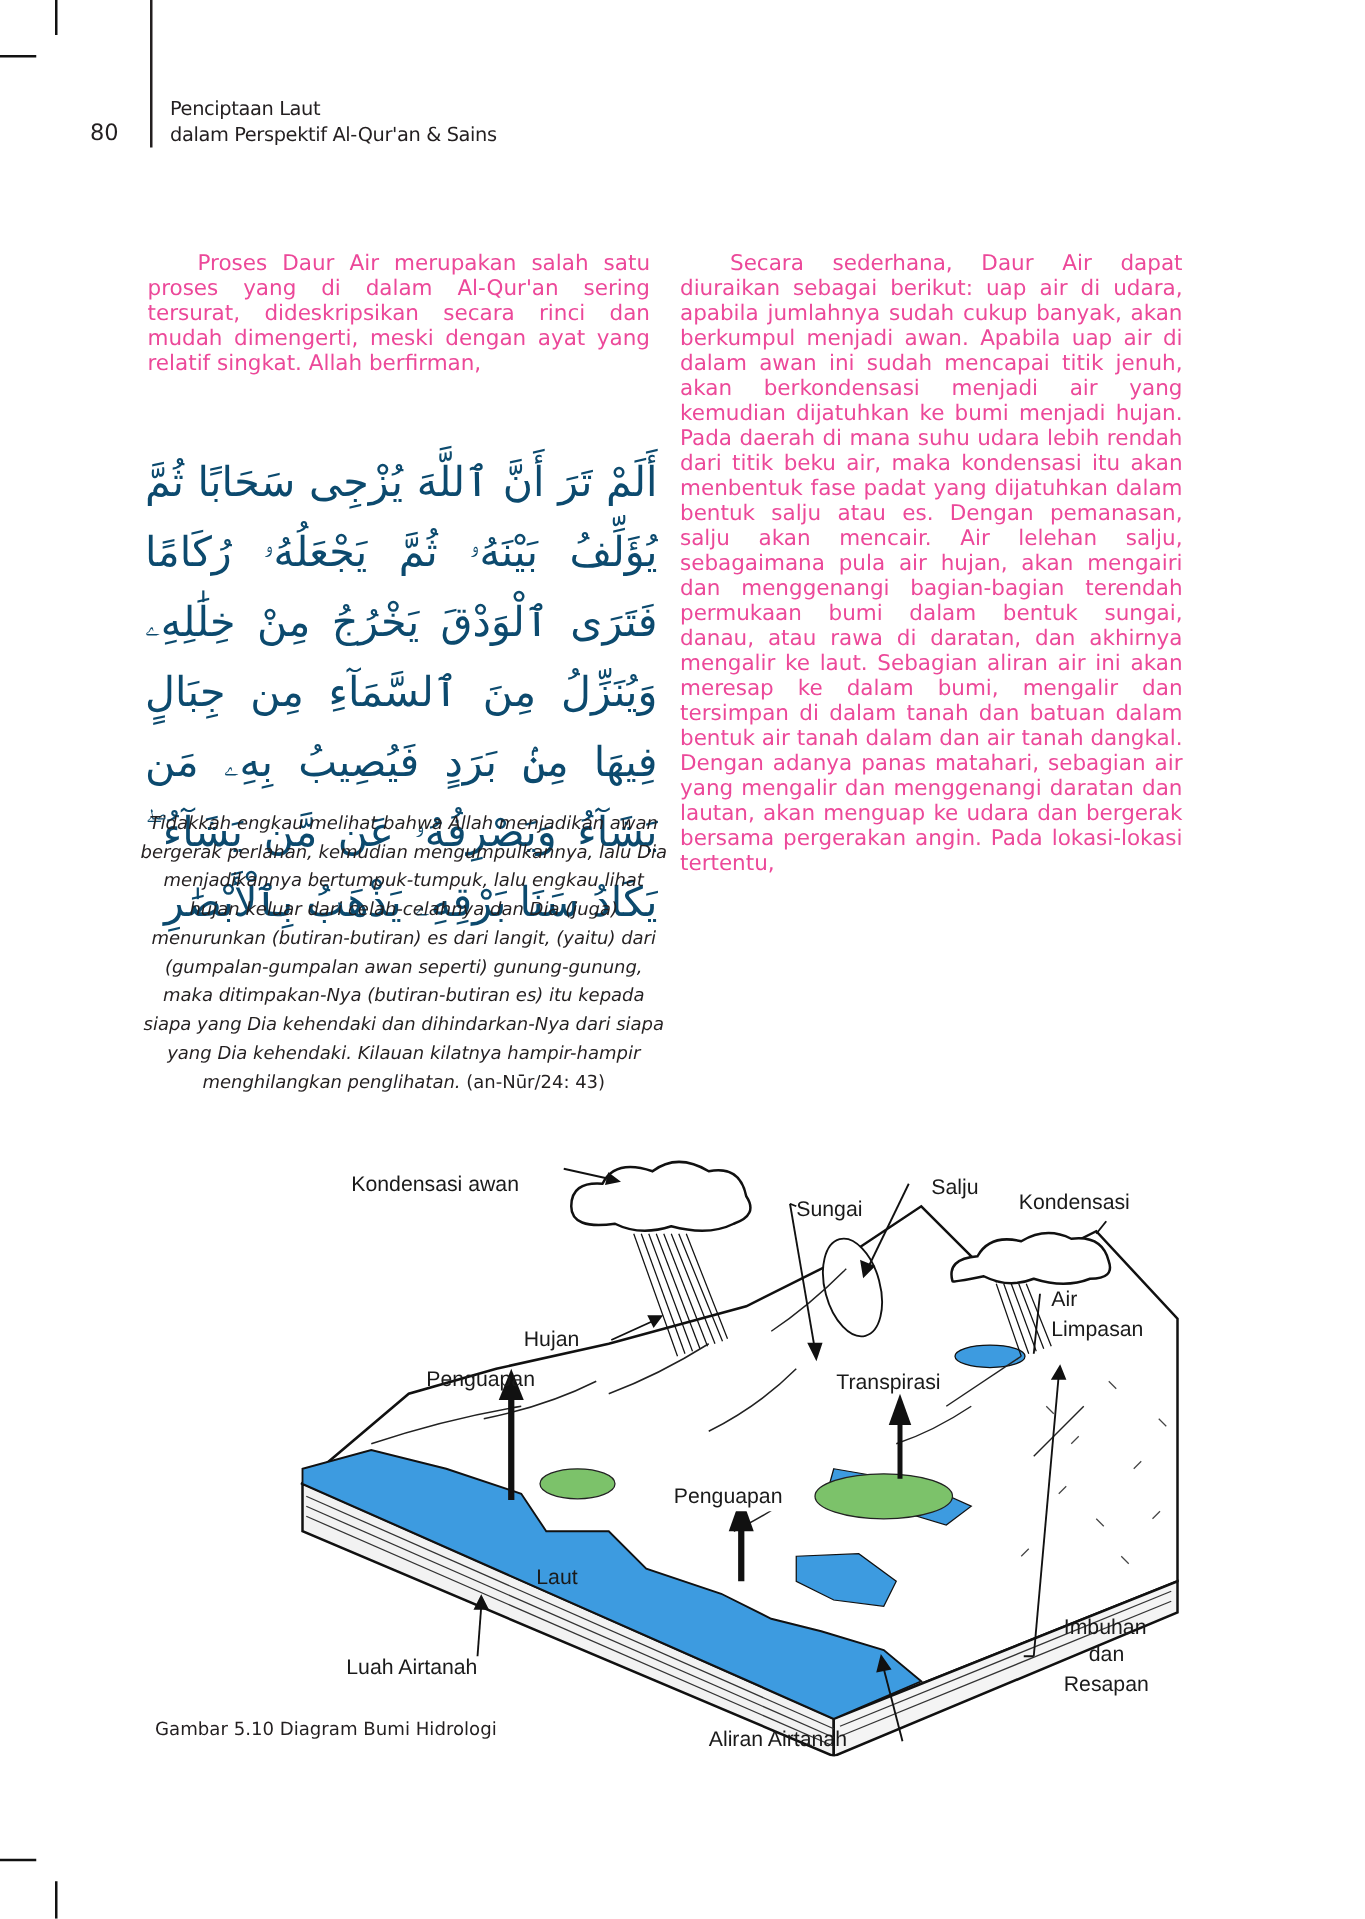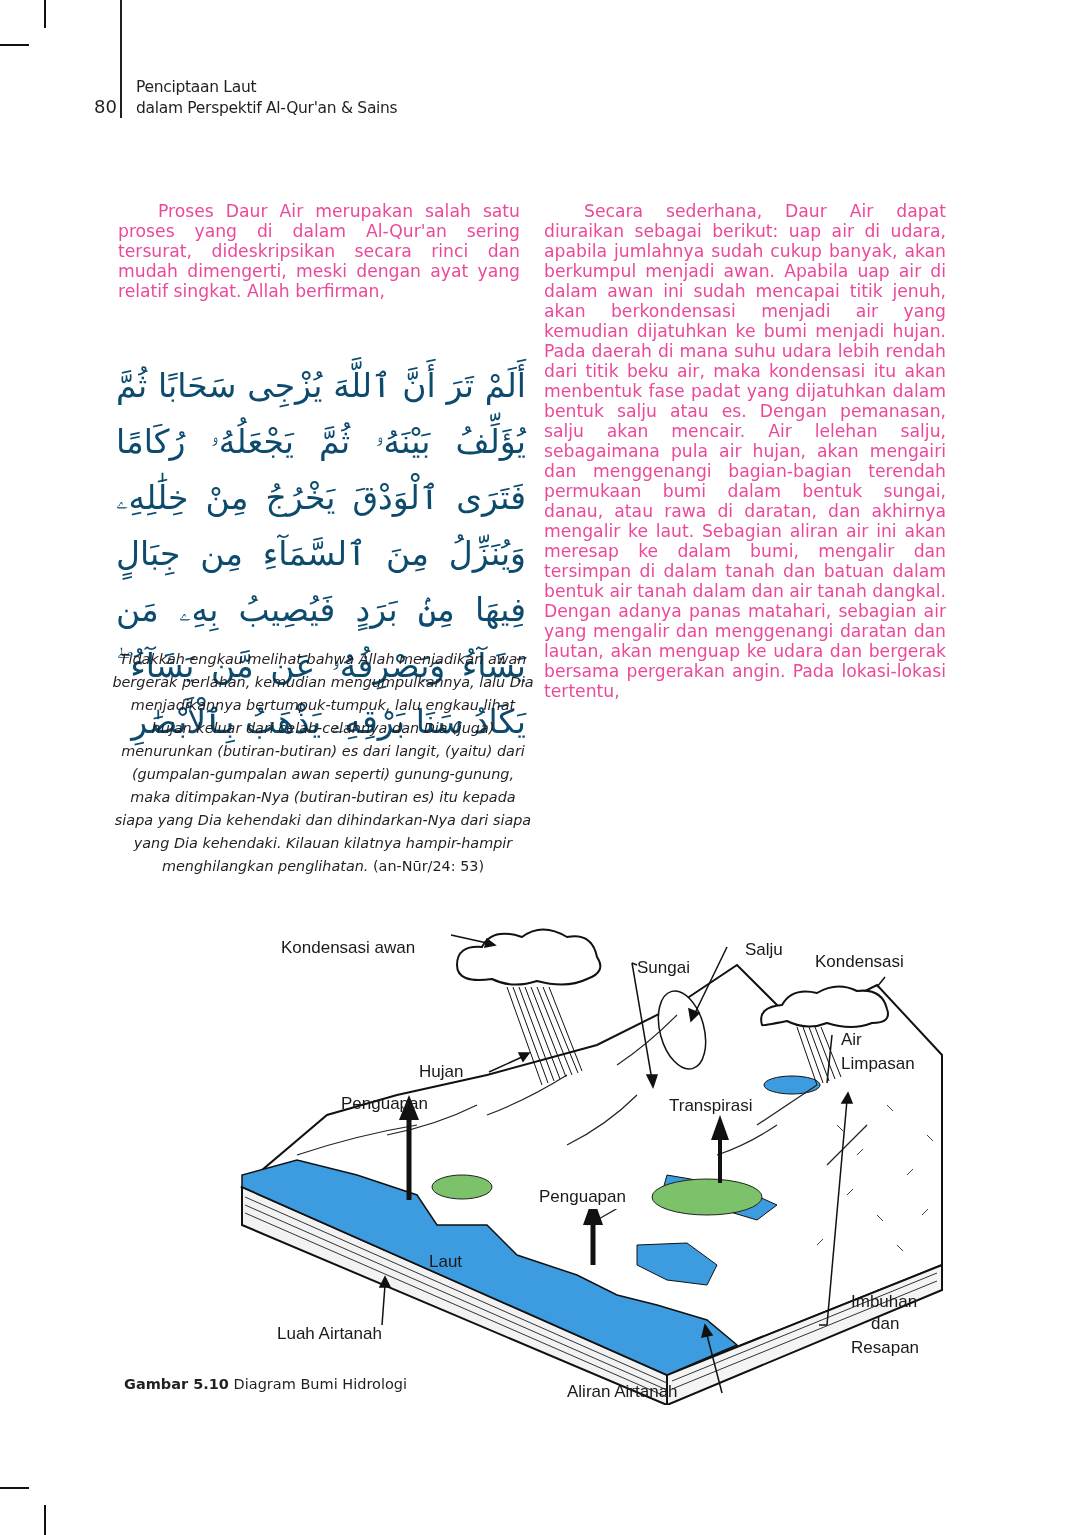--- a/index.html
+++ b/index.html
@@ -1,32 +1,32 @@
 <!DOCTYPE html>
 <html><head>
 <meta charset="utf-8">
 <style>
   html, body { margin: 0; padding: 0; background: #ffffff; }
   body { width: 1092px; height: 1535px; position: relative; overflow: hidden; font-family: "DejaVu Sans", sans-serif; color: #231f20; }
   .crop { position: absolute; background: #111; }
-  .header-num { position: absolute; left: 94px; top: 96px; font-family: "DejaVu Sans", sans-serif; font-size: 18px; color: #231f20; }
+  .header-num { position: absolute; left: 72px; top: 96px; font-family: "DejaVu Sans", sans-serif; font-size: 18px; color: #231f20; }
   .header-rule { position: absolute; left: 120px; top: 0; width: 2px; height: 118px; background: #231f20; }
   .header-title { position: absolute; left: 136px; top: 77px; font-family: "DejaVu Sans", sans-serif; font-size: 15.5px; line-height: 21px; color: #231f20; letter-spacing: -0.3px; }
   .col { position: absolute; font-family: "DejaVu Sans", sans-serif; font-size: 17.2px; line-height: 20px; text-align: justify; color: #ec4899; }
   .col p { margin: 0; text-indent: 40px; }
   .col-left { left: 118px; top: 201px; width: 402px; }
   .col-right { left: 544px; top: 201px; width: 402px; }
   .arabic { position: absolute; left: 116px; top: 358px; width: 410px; direction: rtl; text-align: justify; font-family: "DejaVu Serif", serif; font-size: 33px; line-height: 56px; color: #0c4a6e; }
   .translation { position: absolute; left: 112px; top: 648px; width: 422px; text-align: center; font-family: "DejaVu Sans", sans-serif; font-style: italic; font-size: 14.4px; line-height: 23px; color: #231f20; }
   .translation .ref { font-style: normal; }
   .figure { position: absolute; left: 237px; top: 925px; width: 730px; height: 480px; }
   .figure svg { width: 100%; height: 100%; }
   .lbl { font-family: "Liberation Sans", sans-serif; font-size: 17px; fill: #1a1a1a; }
   .caption { position: absolute; left: 124px; top: 1376px; font-family: "DejaVu Sans", sans-serif; font-size: 14.5px; color: #231f20; }
-  .caption b { font-weight: bold; }
+  .caption b { font-weight: normal; }
 </style>
 </head>
 <body>
 
 <div class="crop" style="left:44px;top:0;width:2px;height:28px;"></div>
 <div class="crop" style="left:0;top:44px;width:29px;height:2px;"></div>
 <div class="crop" style="left:0;top:1487px;width:29px;height:2px;"></div>
 <div class="crop" style="left:44px;top:1505px;width:2px;height:30px;"></div>
 
 <div class="header-num">80</div>
@@ -37,21 +37,21 @@
 </div>
 
 <div class="col col-left">
   <p>Proses Daur Air merupakan salah satu proses yang di dalam Al-Qur'an sering tersurat, dideskripsikan secara rinci dan mudah dimengerti, meski dengan ayat yang relatif singkat. Allah berfirman,</p>
 </div>
 
 <div class="arabic">أَلَمْ تَرَ أَنَّ ٱللَّهَ يُزْجِى سَحَابًا ثُمَّ يُؤَلِّفُ بَيْنَهُۥ ثُمَّ يَجْعَلُهُۥ رُكَامًا فَتَرَى ٱلْوَدْقَ يَخْرُجُ مِنْ خِلَٰلِهِۦ وَيُنَزِّلُ مِنَ ٱلسَّمَآءِ مِن جِبَالٍ فِيهَا مِنۢ بَرَدٍ فَيُصِيبُ بِهِۦ مَن يَشَآءُ وَيَصْرِفُهُۥ عَن مَّن يَشَآءُ ۖ يَكَادُ سَنَا بَرْقِهِۦ يَذْهَبُ بِٱلْأَبْصَٰرِ</div>
 
 <div class="translation">
   <span>Tidakkah engkau melihat bahwa Allah menjadikan awan bergerak perlahan, kemudian mengumpulkannya, lalu Dia menjadikannya bertumpuk-tumpuk, lalu engkau lihat hujan keluar dari celah-celahnya dan Dia (juga) menurunkan (butiran-butiran) es dari langit, (yaitu) dari (gumpalan-gumpalan awan seperti) gunung-gunung, maka ditimpakan-Nya (butiran-butiran es) itu kepada siapa yang Dia kehendaki dan dihindarkan-Nya dari siapa yang Dia kehendaki. Kilauan kilatnya hampir-hampir menghilangkan penglihatan.</span>
-  <span class="ref">(an-Nūr/24: 53)</span>
+  <span class="ref">(an-Nūr/24: 43)</span>
 </div>
 
 <div class="col col-right">
   <p>Secara sederhana, Daur Air dapat diuraikan sebagai berikut: uap air di udara, apabila jumlahnya sudah cukup banyak, akan berkumpul menjadi awan. Apabila uap air di dalam awan ini sudah mencapai titik jenuh, akan berkondensasi menjadi air yang kemudian dijatuhkan ke bumi menjadi hujan. Pada daerah di mana suhu udara lebih rendah dari titik beku air, maka kondensasi itu akan menbentuk fase padat yang dijatuhkan dalam bentuk salju atau es. Dengan pemanasan, salju akan mencair.  Air lelehan salju, sebagaimana pula air hujan, akan mengairi dan menggenangi bagian-bagian terendah permukaan bumi dalam bentuk sungai, danau, atau rawa di daratan, dan akhirnya mengalir ke laut. Sebagian aliran air ini akan meresap ke dalam bumi, mengalir dan tersimpan di dalam tanah dan batuan dalam bentuk air tanah dalam dan air tanah dangkal. Dengan adanya panas matahari, sebagian air yang mengalir dan menggenangi daratan dan lautan, akan menguap ke udara dan bergerak bersama pergerakan angin. Pada lokasi-lokasi tertentu,</p>
 </div>
 
 <div class="figure">
   <svg viewBox="0 0 730 480" xmlns="http://www.w3.org/2000/svg">
 
     <g>

